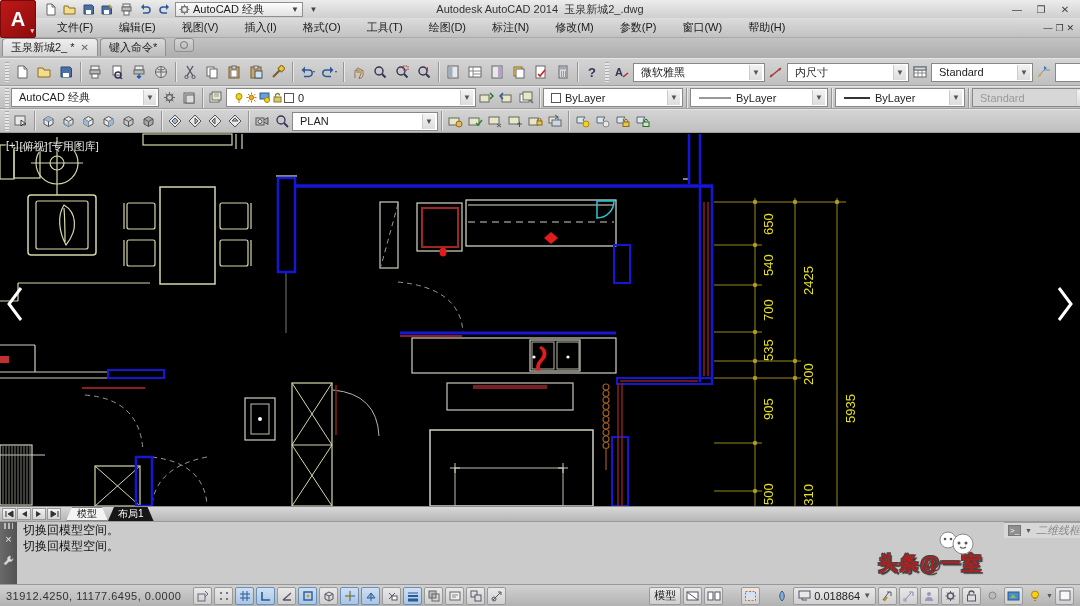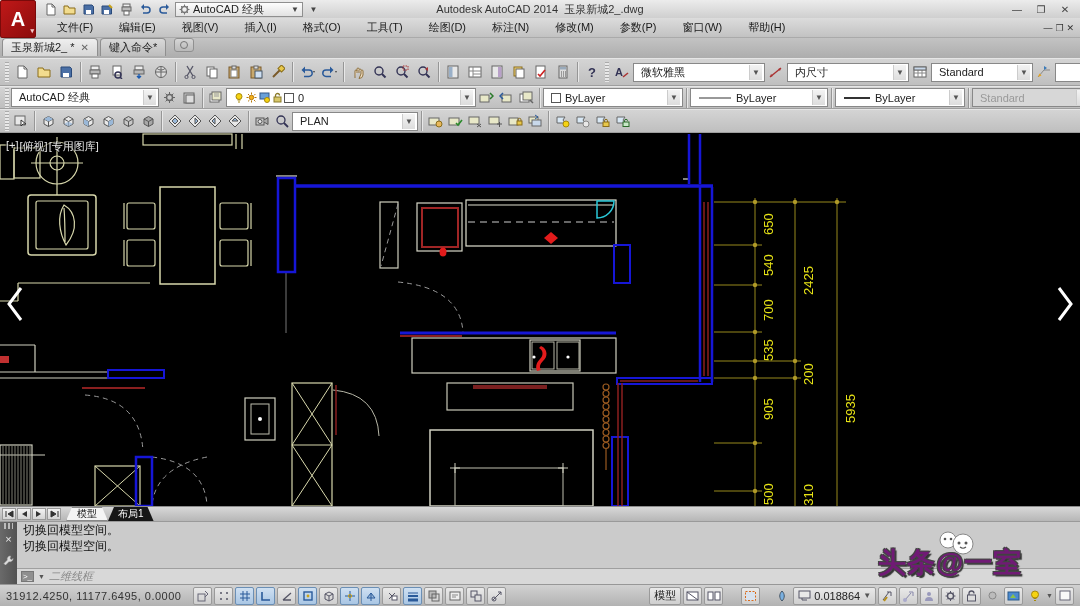--- a/index.html
+++ b/index.html
@@ -56,38 +56,38 @@
   .navbtn{width:14px;height:12px;background:linear-gradient(#f2f2f2,#d4d4d4);border:1px solid #999;display:flex;align-items:center;justify-content:center;margin-right:1px;}
   .ltab{height:14px;display:flex;align-items:center;padding:0 10px;font-size:10px;clip-path:polygon(6px 0,calc(100% - 6px) 0,100% 100%,0 100%);}
   .ltab.model{background:#f4f4f4;color:#111;border:1px solid #888;margin-left:4px;}
   .ltab.layout{background:#161616;color:#fff;}
 
   
   .cmd{position:absolute;left:0;top:521px;width:1080px;height:63px;display:flex;background:#cbcbcb;border-top:1px solid #9a9a9a;}
   .cmd-rail{width:17px;background:linear-gradient(90deg,#6a6a6a,#525252);display:flex;flex-direction:column;align-items:center;color:#e8e8e8;padding-top:1px;}
   .cmd-rail .gripdots{width:9px;height:6px;background:repeating-linear-gradient(90deg,#bbb 0 2px,transparent 2px 4px);margin-bottom:4px;}
   .cmd-rail .rx{font-size:11px;line-height:12px;}
-  .cmd-main{flex:1;display:flex;flex-direction:column;}
+  .cmd-main{flex:1;display:flex;flex-direction:row;}
   .cmd-hist{flex:1;padding:1px 6px;font-size:12px;line-height:15.5px;color:#111;}
   .cmd-prompt{height:16px;background:#d8d8d8;border-top:1px solid #9f9f9f;display:flex;align-items:center;padding-left:4px;gap:4px;}
   .pbox{width:13px;height:11px;background:#8f8f8f;color:#fff;font-size:8px;display:flex;align-items:center;justify-content:center;border:1px solid #777;}
   .pcar{font-size:7px;color:#555;}
   .ptext{font-style:italic;color:#888;font-size:11px;}
 
   
   .status{position:absolute;left:0;top:584px;width:1080px;height:22px;background:linear-gradient(#d2d2d2,#b2b2b2);display:flex;align-items:center;padding:0 6px;gap:2px;border-top:1px solid #979797;}
   .coords{font-size:11px;color:#333;letter-spacing:0.5px;margin-right:10px;white-space:nowrap;}
   .sbtn{width:19px;height:18px;display:flex;align-items:center;justify-content:center;background:linear-gradient(#e9e9e9,#cfcfcf);border:1px solid #9a9a9a;border-radius:2px;flex:none;}
   .sbtn.on{background:linear-gradient(#cfe0f2,#a9c6e4);border-color:#6b8fb5;}
   .sbtn.flat{background:transparent;border-color:transparent;}
   .stext{font-size:11px;color:#222;padding:0 4px;height:18px;display:flex;align-items:center;background:linear-gradient(#e9e9e9,#cfcfcf);border:1px solid #9a9a9a;border-radius:2px;gap:3px;}
 
   
   .watermark{position:absolute;left:878px;top:528px;width:200px;height:70px;z-index:50;display:flex;align-items:center;pointer-events:none;}
-  .wm-text{font-size:28px;font-weight:bold;color:#701a75;text-shadow:-1px -1px 0 #444,1px -1px 0 #444,-1px 1px 0 #444,2px 2px 1px #333;letter-spacing:1px;white-space:nowrap;}
+  .wm-text{font-size:20px;font-weight:bold;color:#b91c1c;text-shadow:-1px -1px 0 #444,1px -1px 0 #444,-1px 1px 0 #444,2px 2px 1px #333;letter-spacing:1px;white-space:nowrap;}
   .wm-logo{position:absolute;left:58px;top:2px;}
   svg{display:block;}
 </style>
 </head>
 <body>
 
 <div id="app">
 
   <div class="titlebar">
     <div class="logo">A<span class="dd">▾</span></div>
@@ -580,21 +580,21 @@
           <circle cx="5" cy="7.5" r="2" fill="#e8e8e8" stroke="#555"></circle>
           <path d="M9,6 l4,-2.5 v7 L9,8" fill="#a8a8a8" stroke="#555"></path>
         </svg>
       </div>
     <div class="tbtn">
         <svg width="15" height="14">
           <circle cx="6" cy="6" r="4" fill="none" stroke="#335" stroke-width="1.3"></circle>
           <path d="M9,9 l4,4" stroke="#335" stroke-width="1.8"></path>
         </svg>
       </div>
-    <div class="combo" style="width:126px;font-family:'DejaVu Sans Mono',monospace">
+    <div class="combo" style="width:146px;font-family:'DejaVu Sans Mono',monospace">
         <span>PLAN</span>
         <span class="car">▼</span>
       </div>
     <div class="tsep"></div>
     <div class="tbtn">
         <svg width="15" height="14">
           <rect x="1" y="4" width="10" height="7" fill="#e8e8c8" stroke="#666"></rect>
           <circle cx="11" cy="10" r="3" fill="#e8b85a" stroke="#8a6d1a"></circle>
         </svg>
       </div>

